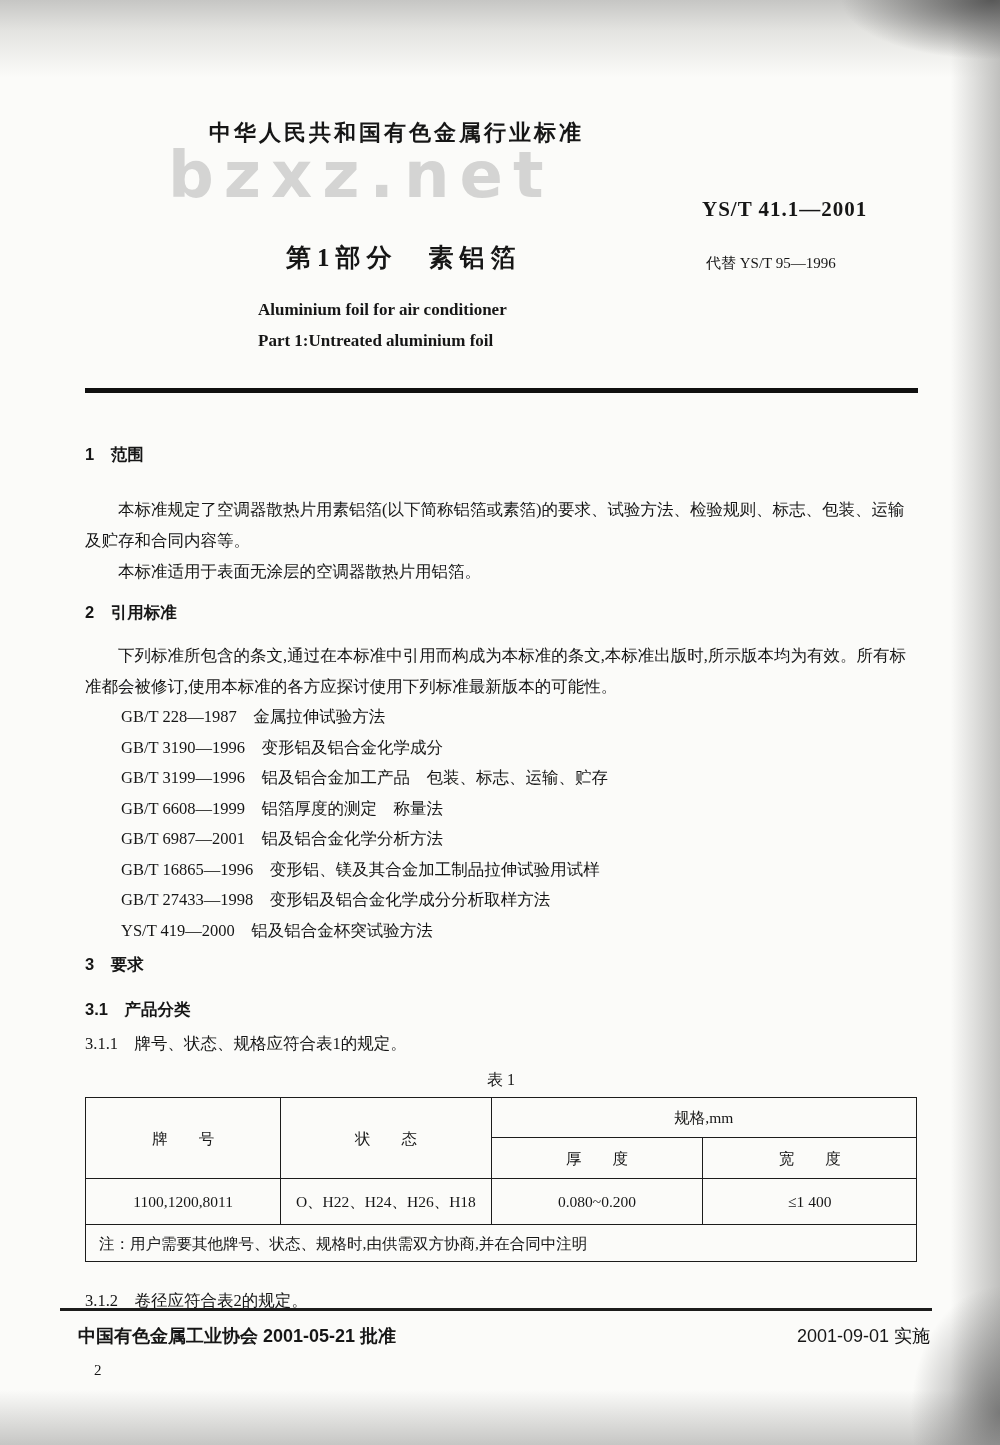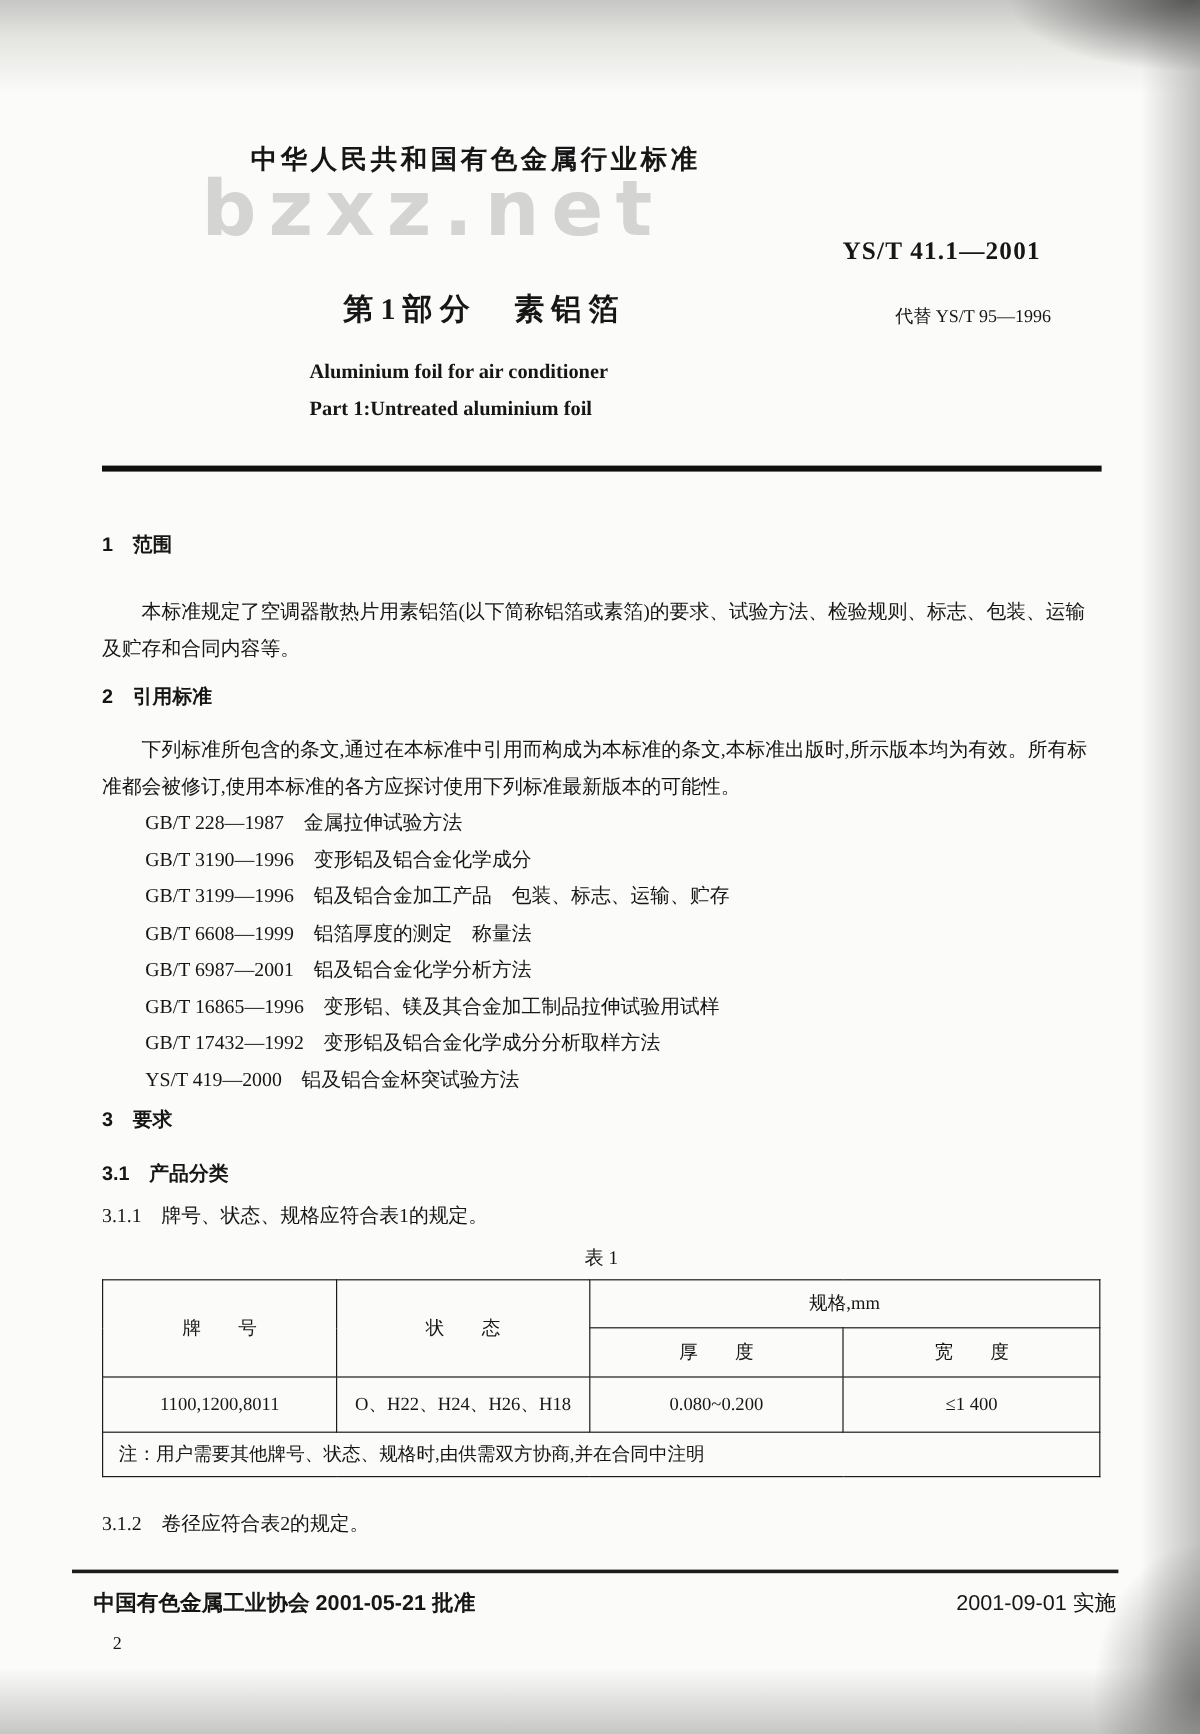--- a/index.html
+++ b/index.html
@@ -31,21 +31,21 @@
     font-size:64px; font-weight:bold; letter-spacing:10px;
     color:rgba(150,150,150,.38);
     z-index:1; user-select:none;
   }
 
   
   .std-type   { position:absolute; left:209px; top:118px; font-size:22px; font-weight:bold; letter-spacing:3px; z-index:2; }
   .title-cn-1 { position:absolute; left:249px; top:194px; font-size:27px; font-weight:bold; letter-spacing:8px; z-index:2; }
   .title-cn-2 { position:absolute; left:286px; top:241px; font-size:25px; font-weight:bold; letter-spacing:6px; z-index:2; }
   .std-code   { position:absolute; left:702px; top:197px; font-size:21px; font-weight:bold; letter-spacing:1px; z-index:2; }
-  .supersedes { position:absolute; left:746px; top:254px; font-size:15px; z-index:2; }
+  .supersedes { position:absolute; left:706px; top:254px; font-size:15px; z-index:2; }
   .title-en-1 { position:absolute; left:258px; top:300px; font-size:17px; font-weight:bold; z-index:2; }
   .title-en-2 { position:absolute; left:258px; top:331px; font-size:17px; font-weight:bold; z-index:2; }
   .rule-thick { position:absolute; left:85px; top:388px; width:833px; height:5px; background:#101010; z-index:2; }
 
   
   .body-area { position:absolute; left:85px; top:428px; width:832px; z-index:2; font-size:16.5px; line-height:31px; }
   .h-sec  { font-family:"Liberation Sans","DejaVu Sans",sans-serif; font-weight:bold; font-size:16.5px; line-height:22px; }
   .h1-scope { margin-top:15px; }
   .para { text-indent:2em; margin:0; }
   .p-scope-1 { margin-top:29px; }
@@ -94,32 +94,33 @@
   <div class="std-code">YS/T 41.1—2001</div>
   <div class="supersedes">代替 YS/T 95—1996</div>
   <div class="title-en-1">Aluminium foil for air conditioner</div>
   <div class="title-en-2">Part 1:Untreated aluminium foil</div>
   <div class="rule-thick"></div>
 
   <div class="body-area">
 
     <div class="h-sec h1-scope">1　范围</div>
     <p class="para p-scope-1">本标准规定了空调器散热片用素铝箔(以下简称铝箔或素箔)的要求、试验方法、检验规则、标志、包装、运输及贮存和合同内容等。</p>
+    <p class="para p-scope-2">本标准适用于表面无涂层的空调器散热片用铝箔。</p>
 
     <div class="h-sec h2-ref">2　引用标准</div>
     <p class="para p-ref-intro">下列标准所包含的条文,通过在本标准中引用而构成为本标准的条文,本标准出版时,所示版本均为有效。所有标准都会被修订,使用本标准的各方应探讨使用下列标准最新版本的可能性。</p>
 
     <div class="ref-list">
       <div>GB/T 228—1987　金属拉伸试验方法</div>
       <div>GB/T 3190—1996　变形铝及铝合金化学成分</div>
       <div>GB/T 3199—1996　铝及铝合金加工产品　包装、标志、运输、贮存</div>
       <div>GB/T 6608—1999　铝箔厚度的测定　称量法</div>
       <div>GB/T 6987—2001　铝及铝合金化学分析方法</div>
       <div>GB/T 16865—1996　变形铝、镁及其合金加工制品拉伸试验用试样</div>
-      <div>GB/T 17432—1992　变形铝及铝合金化学成分分析取样方法</div>
+      <div>GB/T 27433—1998　变形铝及铝合金化学成分分析取样方法</div>
       <div>YS/T 419—2000　铝及铝合金杯突试验方法</div>
     </div>
 
     <div class="h-sec h3-req">3　要求</div>
     <div class="h31">3.1　产品分类</div>
     <div class="h311">3.1.1　牌号、状态、规格应符合表1的规定。</div>
 
     <div class="tbl-caption">表 1</div>
 
     <table class="t1">

